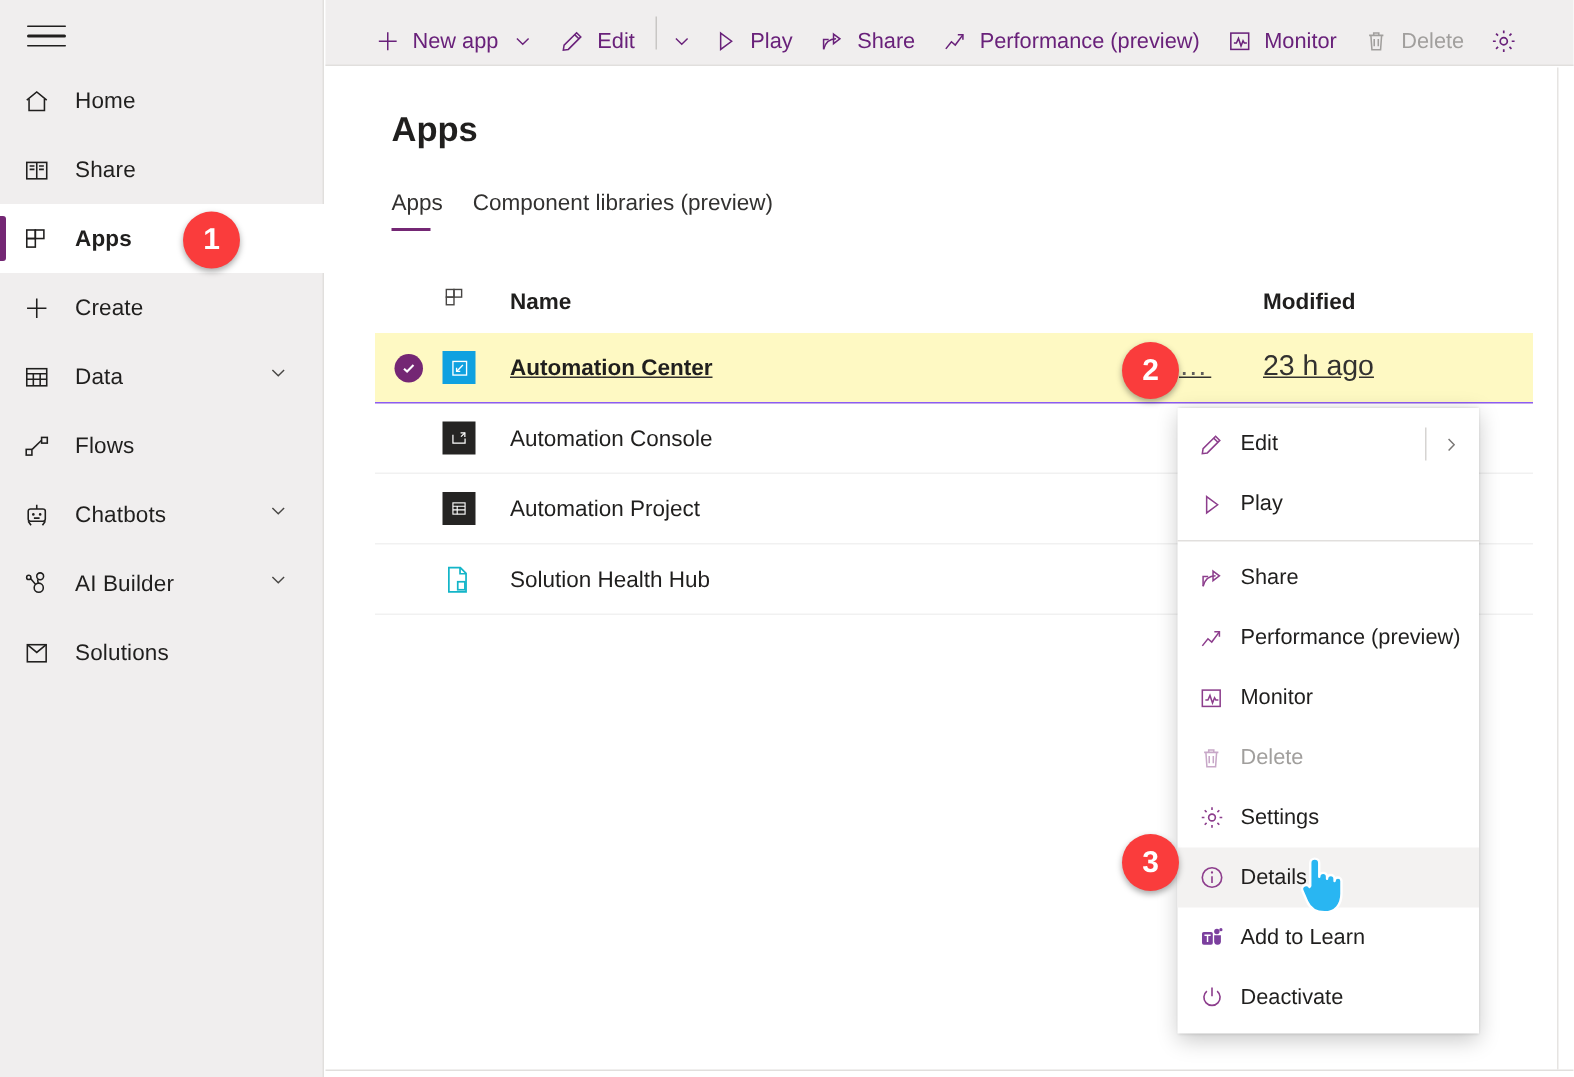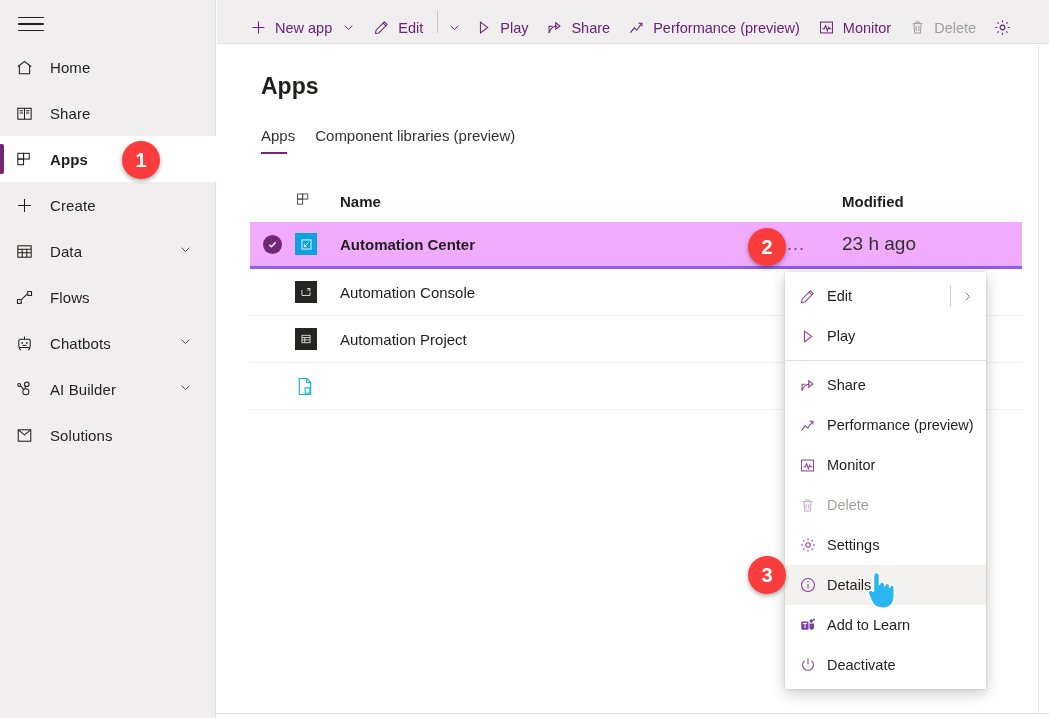--- a/index.html
+++ b/index.html
@@ -78,21 +78,21 @@
     content:""; position:absolute; left:0; right:18px; bottom:0; height:2.5px; background:#742774;
   }
 
   
   #grid { position:absolute; left:33px; right:16px; top:135px; }
   .ghead { display:flex; align-items:center; height:42px; padding-left:0; }
   .grow {
     display:flex; align-items:center; height:47px;
     border-bottom:1px solid #f1f1f1; cursor:pointer;
   }
-  .grow.sel { background:#f0abfc; border-bottom:3px solid #8b5cf6; }
+  .grow.sel { background:#fef9c3; border-bottom:1px solid #8b5cf6;text-decoration:underline; }
   .c-check { width:45px; flex:0 0 45px; display:flex; align-items:center; justify-content:center; }
   .c-icon  { width:45px; flex:0 0 45px; display:flex; align-items:center; }
   .c-name  { flex:1 1 auto; font-size:15px; color:#201f1e; }
   .grow.sel .c-name { font-weight:600; }
   .c-ellip { width:60px; flex:0 0 60px; display:flex; align-items:center; justify-content:flex-start; padding-left:4px; }
   .c-mod   { width:180px; flex:0 0 180px; font-size:19px; color:#323130; }
   .hdr-txt { font-size:15px; font-weight:600; color:#201f1e; }
   .ellipsis { color:#605e5c; font-size:19px; letter-spacing:2.5px; line-height:10px; cursor:pointer; }
 
   .appico { width:22px; height:22px; display:flex; align-items:center; justify-content:center; }
@@ -461,20 +461,21 @@
         <div class="c-check"></div>
         <div class="c-icon">
           <span class="appico plain">
             <svg width="21" height="21" viewBox="0 0 22 22" fill="none" stroke="#13b5c8" stroke-width="1.2">
               <path d="M3.4 2.6h8l4 4v12.8H3.4z"></path>
                 <path d="M11.2 2.6v4.2h4.2"></path>
                 <rect x="9.6" y="12.4" width="5" height="5.6" fill="#ffffff"></rect>
             </svg>
           </span>
         </div>
+        <div class="c-name">Solution Health Hub</div>
         <div class="c-ellip"></div>
         <div class="c-mod"></div>
       </div>
 
     </div>
   </div>
 
   <div id="right-rail"></div>
   <div id="bottom-rail"></div>
 

